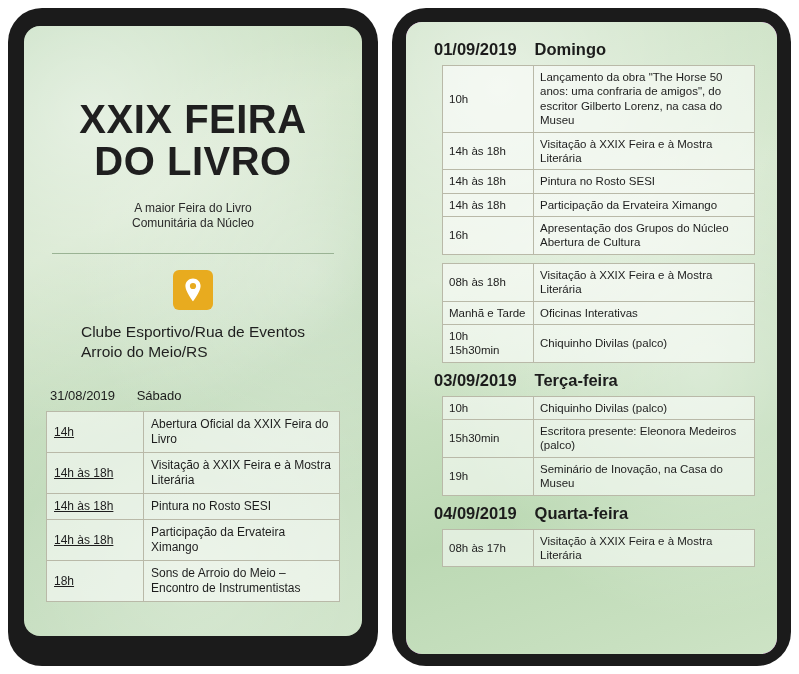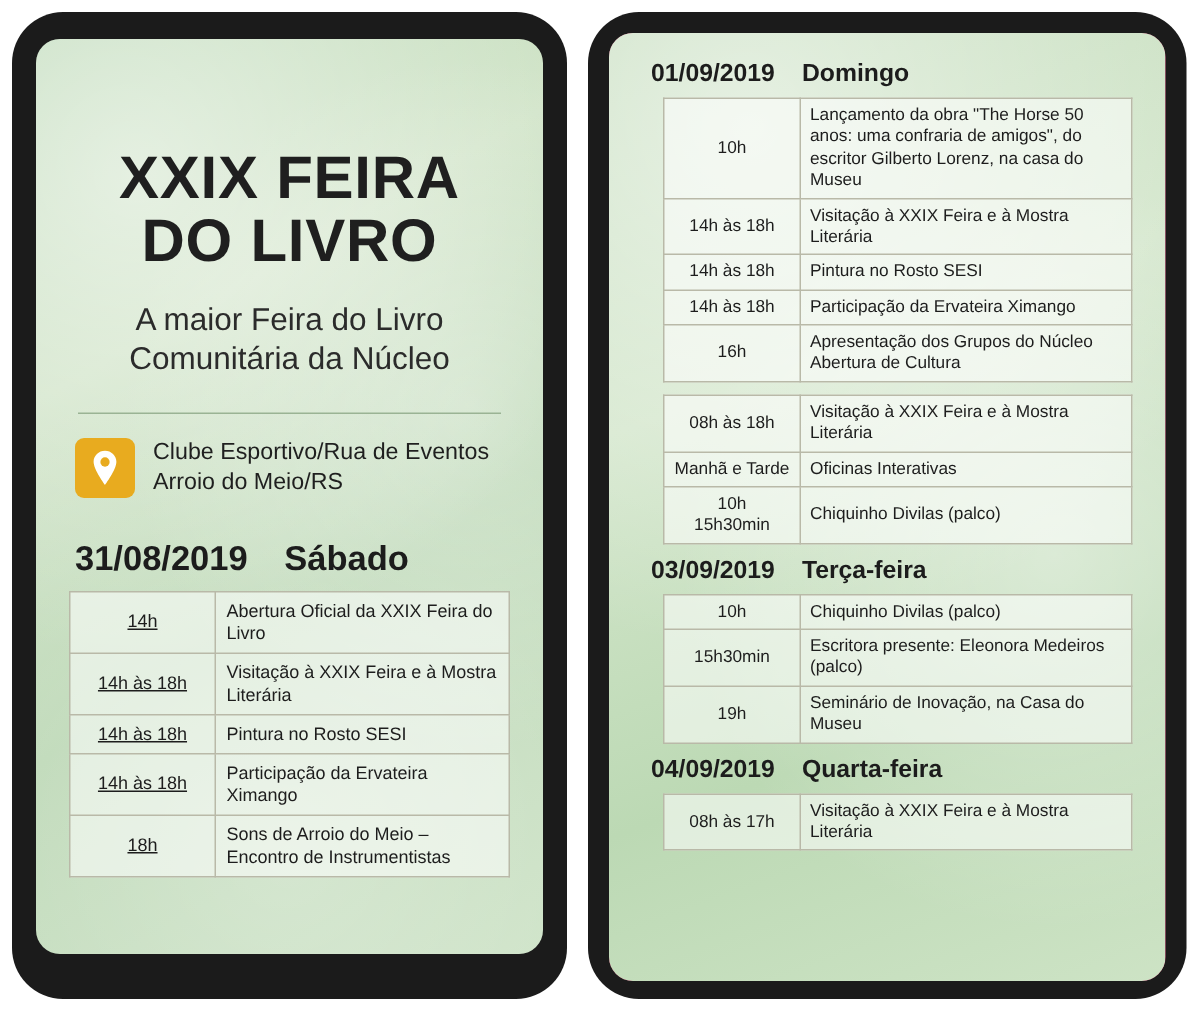--- a/index.html
+++ b/index.html
@@ -35,21 +35,21 @@
     padding: 18px 16px 30px 16px;
   }
   .card-right {
     flex: 1;
     padding: 14px 14px 12px 14px;
     display: flex;
     flex-direction: column;
   }
 
   .screen {
-    background: #be185d;
+    background: #a21caf;
     border-radius: 16px;
     height: 100%;
     box-sizing: border-box;
     overflow: hidden;
     position: relative;
   }
 
   
   .poster {
     height: 100%;
@@ -67,55 +67,56 @@
     font-size: 40px;
     line-height: 1.06;
     font-weight: bold;
     color: #1f1f1f;
     text-align: center;
     letter-spacing: 0.5px;
     margin-top: 46px;
   }
   .poster-sub {
     text-align: center;
-    font-size: 21px;
+    font-size: 12px;
     color: #2b2b2b;
     line-height: 1.25;
     margin-top: 18px;
   }
   .divider {
     height: 1px;
     background: #9ab394;
     margin: 22px 6px 16px 6px;
   }
   .venue {
     display: flex;
     align-items: center;
     gap: 12px;
     padding: 0 4px;
+    flex-direction: column;
   }
   .pin {
     width: 40px;
     height: 40px;
     background: #e8ab1f;
     border-radius: 6px;
     flex: 0 0 auto;
     display: flex;
     align-items: center;
     justify-content: center;
   }
   .venue-text {
     font-size: 15.5px;
     color: #1f1f1f;
     line-height: 1.3;
   }
   .poster-day {
     margin: 26px 4px 8px 4px;
-    font-size: 23px;
-    font-weight: bold;
+    font-size: 13px;
+    font-weight: normal;
     color: #1c1c1c;
   }
   .poster-day .dayname { margin-left: 18px; }
 
   
   table.sched {
     width: 100%;
     border-collapse: collapse;
     background: rgba(255,255,255,0.55);
     table-layout: fixed;
@@ -123,21 +124,20 @@
   table.sched td {
     border: 1px solid #b9b9a8;
     font-size: 11.5px;
     color: #1d1d1d;
     padding: 4px 6px;
     vertical-align: middle;
     line-height: 1.25;
   }
   table.sched td.time {
     width: 78px;
-    text-align: center;
     white-space: pre-line;
   }
   .poster table.sched td { font-size: 12px; padding: 5px 7px; }
   .poster table.sched td.time { width: 82px; text-decoration: underline; }
 
   
   .sheet {
     height: 100%;
     box-sizing: border-box;
     background:

